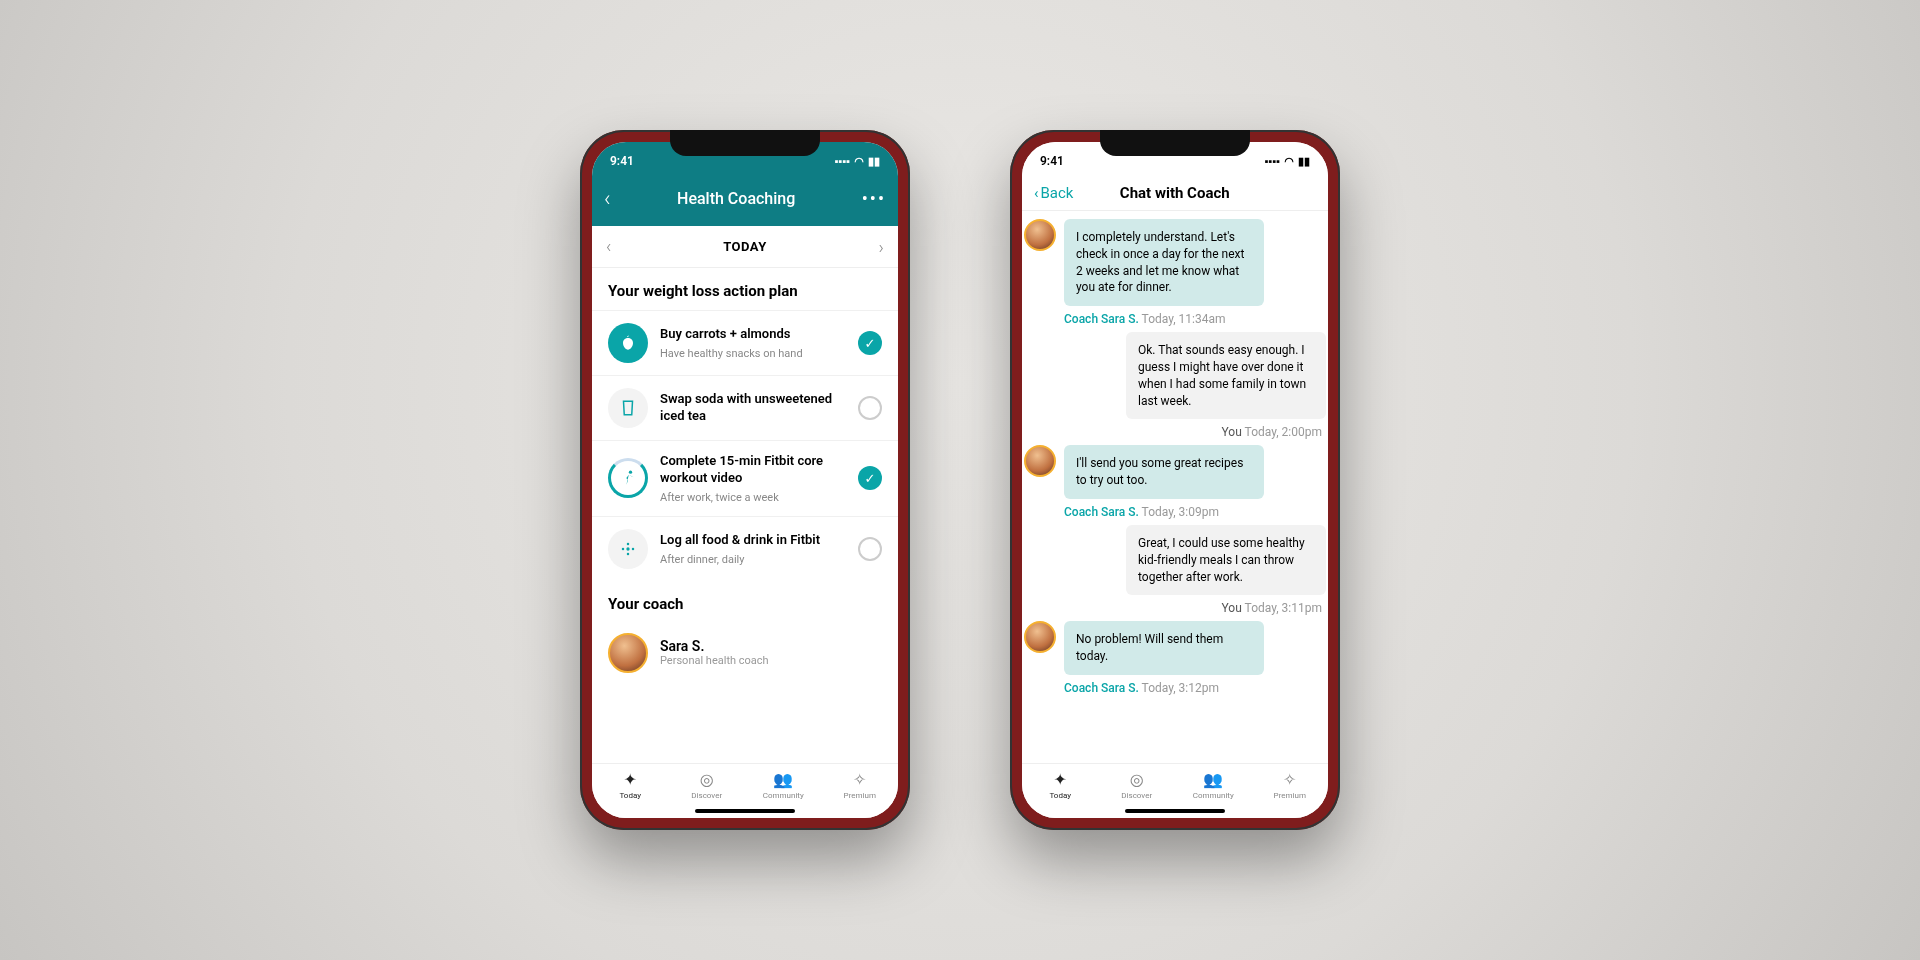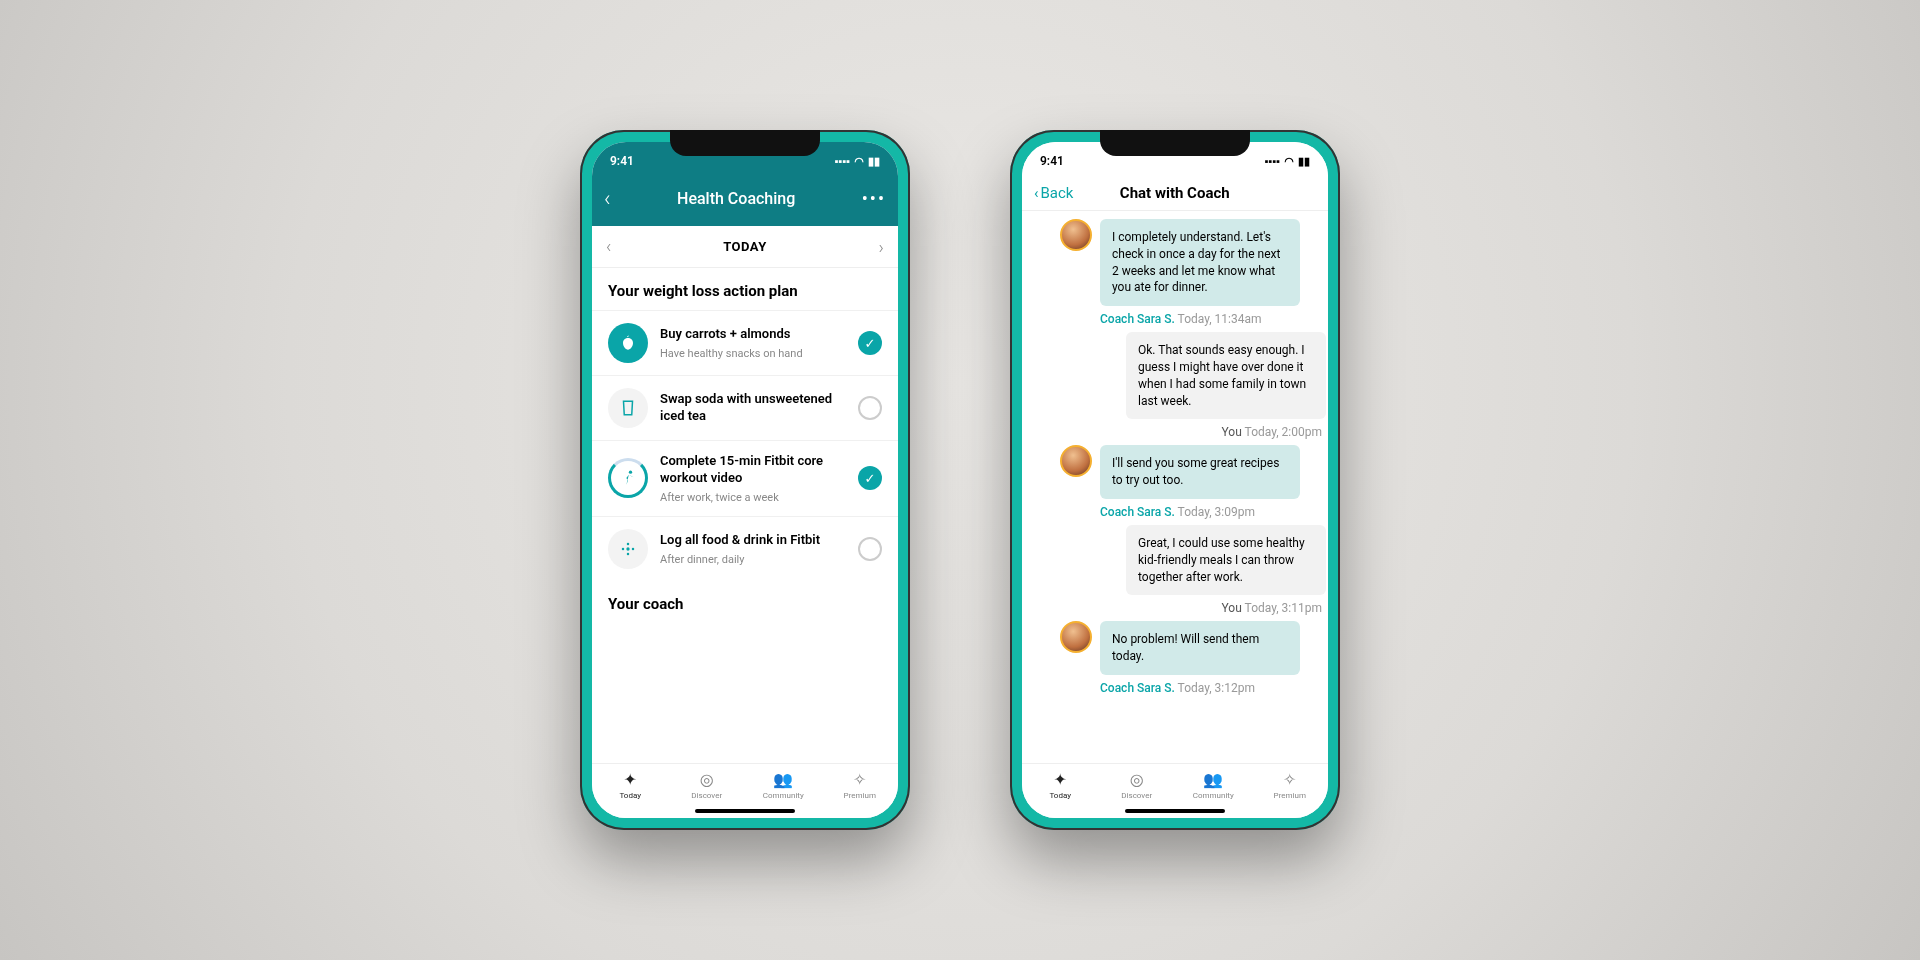--- a/index.html
+++ b/index.html
@@ -10,21 +10,21 @@
     height: 960px;
     overflow: hidden;
     display: flex;
     justify-content: center;
     align-items: center;
     gap: 100px;
   }
   .phone {
     width: 330px;
     height: 700px;
-    background: #14b8a6;
+    background: #7f1d1d;
     border-radius: 44px;
     padding: 12px;
     box-shadow: 0 30px 60px rgba(0,0,0,0.35), inset 0 0 0 2px #333;
     position: relative;
   }
   .screen {
     width: 100%;
     height: 100%;
     background: #fff;
     border-radius: 34px;
@@ -150,21 +150,21 @@
   
   .header-white {
     background: #fff;
     display: flex;
     align-items: center;
     padding: 4px 12px 8px;
     border-bottom: 1px solid #eee;
   }
   .back-btn { color: #0aa5a8; font-size: 15px; display: flex; align-items: center; gap: 2px; cursor: pointer; }
   .header-white .header-title { color: #000; flex: 1; text-align: center; font-weight: 700; font-size: 15px; margin-left:-40px;}
-  .chat { flex: 1; overflow: hidden; padding: 8px 2px; display: flex; flex-direction: column; gap: 6px; margin-left: 36px; }
+  .chat { flex: 1; overflow: hidden; padding: 8px 2px; display: flex; flex-direction: column; gap: 6px; }
   .msg-row { display: flex; gap: 8px; }
   .msg-row.me { justify-content: flex-end; }
   .bubble {
     max-width: 200px;
     padding: 10px 12px;
     border-radius: 6px;
     font-size: 12px;
     line-height: 1.4;
   }
   .bubble.coach { background: #d1eae9; }
@@ -254,20 +254,27 @@
             </svg>
         </div>
         <div class="task-text">
           <div class="task-title">Log all food &amp; drink in Fitbit</div>
           <div class="task-sub">After dinner, daily</div>
         </div>
         <div class="check empty"></div>
       </div>
 
       <div class="section-title">Your coach</div>
+      <div class="coach-row">
+        <div class="avatar"></div>
+        <div>
+          <div class="coach-name">Sara S.</div>
+          <div class="coach-role">Personal health coach</div>
+        </div>
+      </div>
     </div>
 
     <div class="tabbar">
       <div class="tab active">
         <span class="tab-icon">✦</span>
         <span>Today</span>
       </div>
       <div class="tab">
         <span class="tab-icon">◎</span>
         <span>Discover</span>

